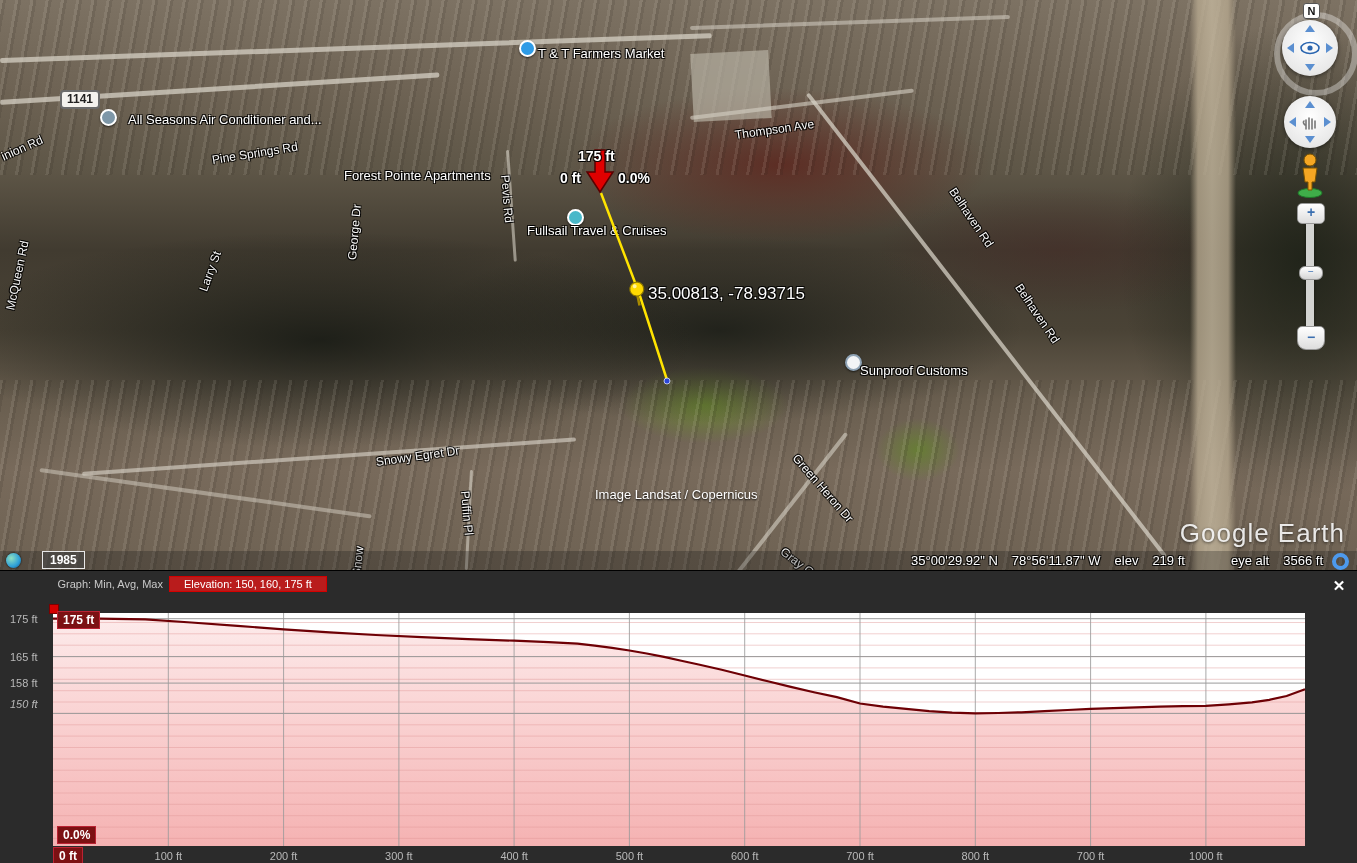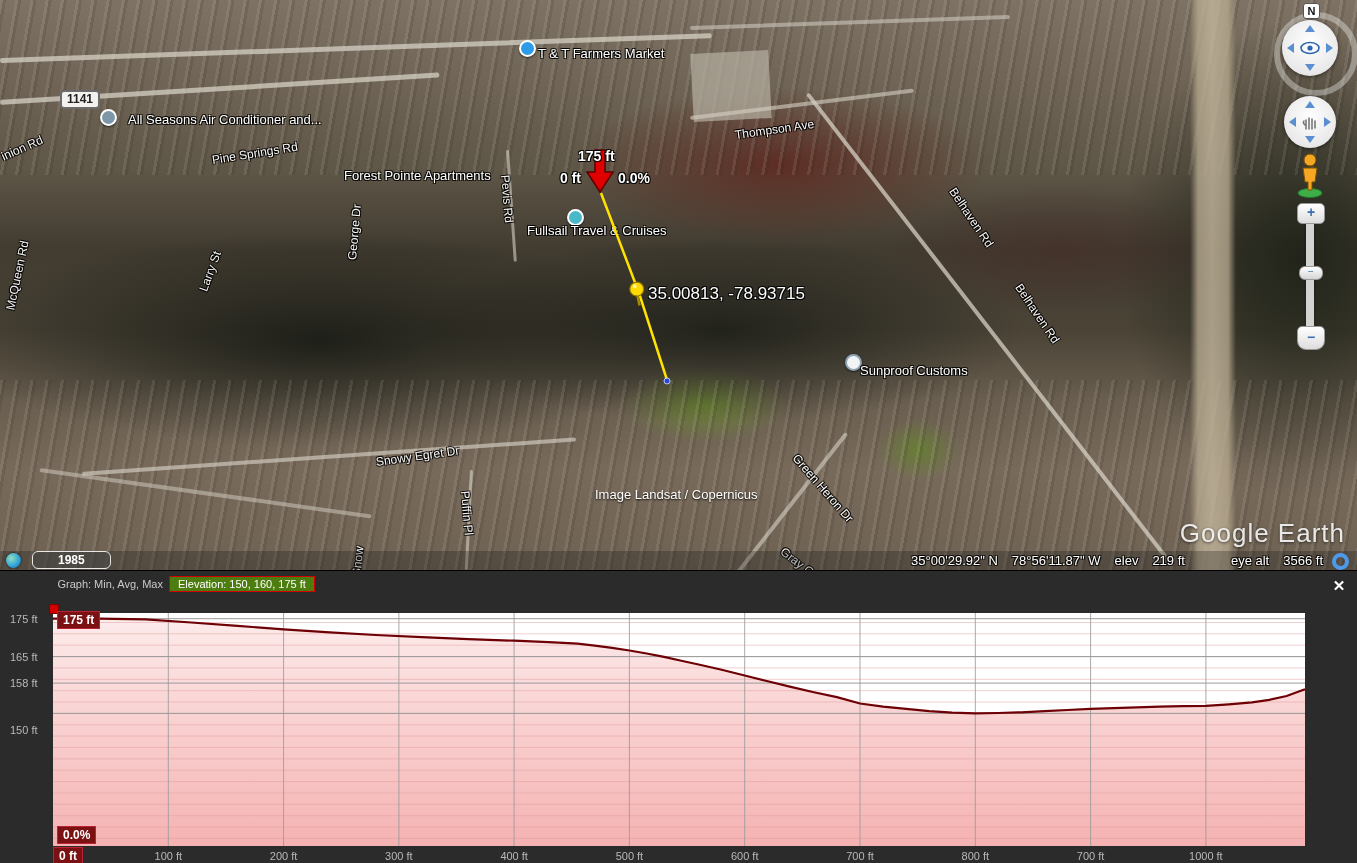--- a/index.html
+++ b/index.html
@@ -35,22 +35,22 @@
   .coords-big{font-size:17px;}
   #watermark{position:absolute;right:12px;top:518px;color:rgba(255,255,255,.88);font-size:26px;letter-spacing:1px;
     text-shadow:0 1px 3px rgba(0,0,0,.6);}
   #attrib{position:absolute;left:595px;top:487px;color:#fff;font-size:13px;text-shadow:0 1px 2px #000;}
   
   #statusbar{position:absolute;left:0;top:551px;width:1357px;height:19px;background:rgba(20,20,20,.28);}
   #status-right{position:absolute;right:34px;top:2px;display:flex;gap:14px;color:#fff;font-size:13px;
     text-shadow:-1px -1px 0 rgba(0,0,0,.8),1px -1px 0 rgba(0,0,0,.8),-1px 1px 0 rgba(0,0,0,.8),1px 1px 0 rgba(0,0,0,.8);}
   #globe-ic{position:absolute;left:6px;top:2px;width:15px;height:15px;border-radius:50%;
     background:radial-gradient(circle at 35% 35%, #8fe0c0, #2d9fd8 60%, #14527a);box-shadow:0 0 2px #000;}
-  #time-badge{position:absolute;left:32px;top:0px;border:1px solid #e8e8e8;border-radius:6px;background:rgba(70,70,70,.55);
-    color:#fff;font-size:12px;font-weight:bold;padding:1px 25px;}
+  #time-badge{position:absolute;left:42px;top:0px;border:1px solid #e8e8e8;border-radius:0;background:rgba(70,70,70,.55);
+    color:#fff;font-size:12px;font-weight:bold;padding:1px 7px;}
   #net-ring{position:absolute;right:8px;top:2px;width:9px;height:9px;border:4px solid #4da2ff;border-radius:50%;opacity:.9;}
   
   .joyring{position:absolute;left:1274px;top:12px;width:72px;height:72px;border-radius:50%;border:6px solid rgba(255,255,255,.35);}
   .joy{position:absolute;border-radius:50%;background:radial-gradient(circle at 50% 40%, #ffffff, #e9e9e9 70%, #cfcfcf);
     box-shadow:0 1px 4px rgba(0,0,0,.5);}
   #joy-look{left:1282px;top:20px;width:56px;height:56px;}
   #joy-move{left:1284px;top:96px;width:52px;height:52px;}
   .chev{position:absolute;width:0;height:0;border:5px solid transparent;}
   .chev.n{border-bottom:7px solid #5b8fd0;border-top:none;left:50%;top:5px;transform:translateX(-50%);}
   .chev.s{border-top:7px solid #5b8fd0;border-bottom:none;left:50%;bottom:5px;transform:translateX(-50%);}
@@ -65,21 +65,21 @@
   #zoom-in{top:203px;}
   #zoom-out{top:326px;border-radius:5px 5px 9px 9px;height:22px;line-height:20px;}
   #zoom-handle{position:absolute;left:1299px;top:266px;width:22px;height:12px;background:linear-gradient(#fff,#d5d5d5);border:1px solid #999;
     border-radius:6px;color:#3a6fb0;font-size:10px;text-align:center;line-height:10px;}
   
   #overlay{position:absolute;left:0;top:0;pointer-events:none;}
   
   #graph{position:absolute;left:0;top:570px;width:1357px;height:293px;background:#2b2b2b;border-top:1px solid #000;}
   #g-row1{position:absolute;left:0;top:5px;display:flex;align-items:center;font-size:11px;color:#c9c9c9;}
   #g-row1 .lead{width:163px;text-align:right;}
-  .redbox{margin-left:6px;background:#4d7c0f;border:1px solid #d40000;color:#fff;padding:1px 8px;}
+  .redbox{margin-left:6px;background:#b91c1c;border:1px solid #d40000;color:#fff;padding:1px 14px;}
   #g-row2{position:absolute;left:0;top:23px;display:flex;align-items:center;font-size:11px;color:#c9c9c9;}
   #g-row2 .lead{width:163px;text-align:right;}
   .statbox{margin-left:6px;background:#1f1f1f;border:1px solid #6a6a6a;color:#cfcfcf;padding:1px 9px;white-space:nowrap;}
   #g-close{position:absolute;right:8px;top:6px;color:#fff;font-size:15px;font-weight:bold;width:20px;text-align:center;cursor:default;}
   .ytick{position:absolute;right:1312px;width:40px;text-align:left;left:10px;color:#b9b9b9;font-size:11px;}
   .xtick{position:absolute;top:279px;color:#b9b9b9;font-size:11px;transform:translateX(-50%);white-space:nowrap;}
   .xtick.end{color:#fff;margin-top:32px;}
   .redtag{position:absolute;background:#7c1113;border:1px solid #b23;color:#fff;font-size:12px;font-weight:bold;padding:0 5px;line-height:16px;}
 </style>
 </head>
@@ -249,21 +249,21 @@
       <line x1="1090.6" y1="42" x2="1090.6" y2="275" stroke="#9a9a9a" stroke-width="1" opacity="0.85"></line>
       <line x1="1205.9" y1="42" x2="1205.9" y2="275" stroke="#9a9a9a" stroke-width="1" opacity="0.85"></line>
       <polyline points="53.0,47.7 99.1,47.7 145.2,48.4 191.3,51.5 237.5,54.9 283.6,58.3 329.7,61.3 375.8,64.0 421.9,66.2 468.0,68.1 514.1,69.7 548.7,71.2 577.5,72.7 594.8,74.6 612.1,76.9 629.4,79.5 646.7,82.5 664.0,85.9 681.3,89.7 698.6,93.5 721.7,98.8 744.7,104.5 767.8,110.2 790.8,115.9 813.9,121.2 836.9,126.1 860.0,132.5 883.1,135.6 906.1,137.9 929.2,140.1 952.2,141.6 975.3,142.4 998.3,142.0 1021.4,141.3 1044.5,140.1 1067.5,139.0 1090.6,137.9 1113.6,137.1 1136.7,136.3 1159.7,135.6 1182.8,135.2 1205.9,134.8 1228.9,133.3 1252.0,131.4 1269.3,128.8 1286.6,125.0 1305.0,118.2 " fill="none" stroke="#6e0005" stroke-width="2.2"></polyline>
       <rect x="49.5" y="33.5" width="9" height="9" fill="#d30000" stroke="#7b0000"></rect>
     </svg>
 
   <div id="yticks">
       <span class="ytick" style="top: 41.6829px;">175 ft</span>
       <span class="ytick" style="top: 79.5691px;">165 ft</span>
       <span class="ytick" style="top: 106.089px;">158 ft</span>
-      <span class="ytick" style="top: 153px;">150 ft</span>
+      <span class="ytick" style="top: 127px; font-style: italic;">150 ft</span>
     </div>
   <div id="xticks">
       <span class="xtick" style="left: 168.285px;">100 ft</span>
       <span class="xtick" style="left: 283.571px;">200 ft</span>
       <span class="xtick" style="left: 398.856px;">300 ft</span>
       <span class="xtick" style="left: 514.142px;">400 ft</span>
       <span class="xtick" style="left: 629.427px;">500 ft</span>
       <span class="xtick" style="left: 744.713px;">600 ft</span>
       <span class="xtick" style="left: 859.998px;">700 ft</span>
       <span class="xtick" style="left: 975.284px;">800 ft</span>

